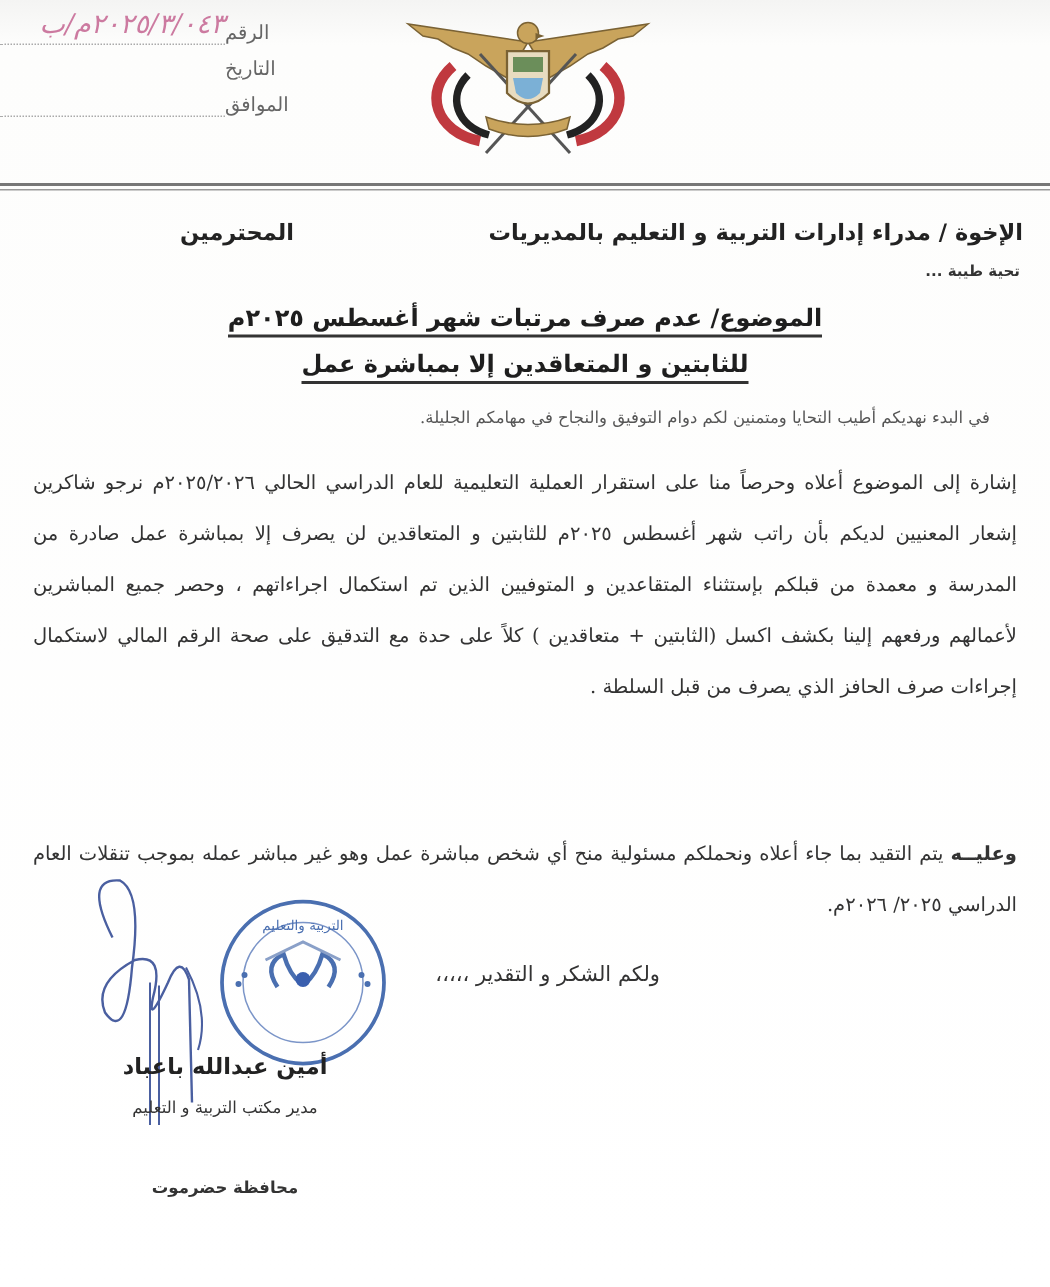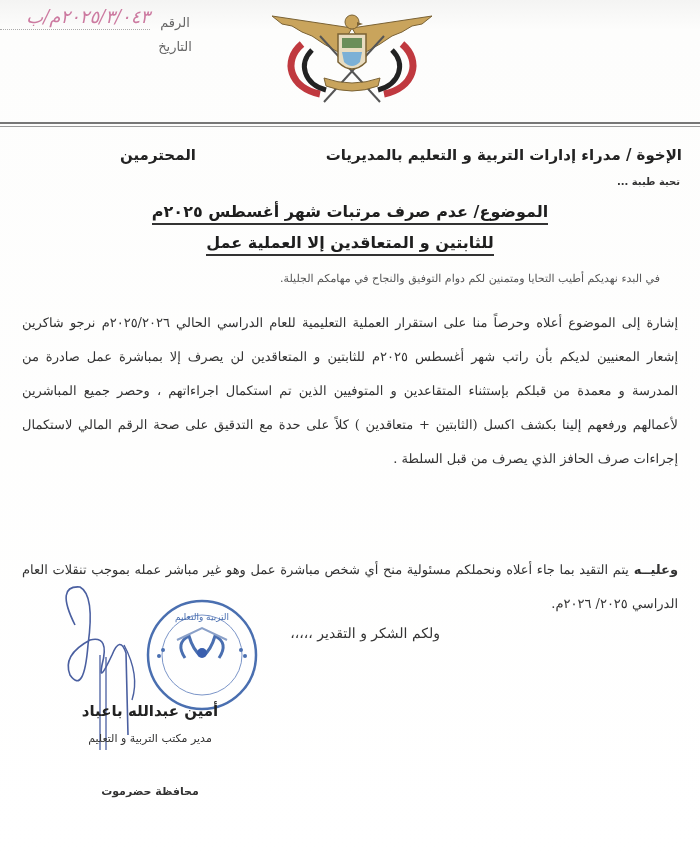--- a/index.html
+++ b/index.html
@@ -11,21 +11,21 @@
   .hdr-right{position:absolute;right:8px;top:0;width:220px;text-align:center;direction:rtl;}
   .republic{font-size:11px;color:#777;margin-top:-6px;letter-spacing:1px;}
   .ministry{font-family:"DejaVu Serif",serif;font-size:30px;font-weight:bold;color:#555;margin-top:4px;
             text-shadow:0 0 1px #999;letter-spacing:1px;}
   .office{font-size:19px;font-weight:bold;color:#2d2d2d;margin-top:6px;}
 
   .emblem{position:absolute;left:262px;top:6px;width:180px;height:100px;}
 
   .hdr-left{position:absolute;left:0;top:6px;width:200px;direction:rtl;}
   .meta-row{position:relative;height:24px;display:flex;align-items:flex-end;}
-  .meta-label{font-size:13px;color:#666;width:50px;text-align:center;}
+  .meta-label{font-size:13px;color:#666;width:50px;text-align:left;}
   .meta-line{flex:1;border-bottom:1px dotted #aaa;height:18px;position:relative;}
   .meta-val{position:absolute;left:16px;right:0;bottom:2px;font-size:18px;text-align:right;direction:ltr;
             font-family:"DejaVu Serif",serif;font-style:italic;}
   .val-pink{color:#cc7aa0;}
   .val-dark{color:#444;}
 
   .rule{position:absolute;left:0;top:122px;width:700px;height:2px;background:#777;}
   .rule2{position:absolute;left:0;top:126px;width:700px;height:1px;background:#9a9a9a;}
 
   
@@ -36,21 +36,21 @@
   .subject div{display:inline-block;font-size:16px;font-weight:bold;color:#1e1e1e;border-bottom:2px solid #333;
                padding-bottom:2px;margin-bottom:8px;}
   .salute{position:absolute;left:150px;right:40px;top:272px;font-size:11px;color:#555;text-align:right;direction:rtl;
           font-family:"DejaVu Serif",serif;}
 
   .para{position:absolute;right:22px;left:22px;direction:rtl;text-align:justify;text-align-last:right;
         font-size:13px;line-height:34px;color:#333;font-family:"DejaVu Serif",serif;}
   .p1{top:306px;text-indent:0;}
   .p2{top:553px;}
   .p2 .lead{font-family:"DejaVu Sans",sans-serif;font-weight:bold;}
-  .thanks{position:absolute;right:260px;top:625px;font-size:14px;color:#333;direction:rtl;font-family:"DejaVu Serif",serif;}
+  .thanks{position:absolute;right:260px;top:641px;font-size:14px;color:#333;direction:rtl;font-family:"DejaVu Serif",serif;}
 
   
   .sig{position:absolute;left:40px;top:585px;width:130px;height:170px;}
   .stamp{position:absolute;left:145px;top:598px;width:115px;height:115px;}
   .signer{position:absolute;left:60px;top:702px;width:180px;text-align:center;direction:rtl;}
   .signer-name{font-size:15px;font-weight:bold;color:#222;}
   .signer-title{font-size:11px;font-weight:normal;color:#333;margin-top:12px;}
   .signer-gov{font-size:11px;font-weight:bold;color:#333;margin-top:40px;}
 </style>
 </head>
@@ -85,34 +85,40 @@
   <div class="hdr-left">
     <div class="meta-row">
       <span class="meta-label">الرقم</span>
       <span class="meta-line">
           <span class="meta-val val-pink">٢٠٢٥/٣/٠٤٣م/ب</span>
         </span>
     </div>
     <div class="meta-row">
       <span class="meta-label">التاريخ</span>
     </div>
+    <div class="meta-row">
+      <span class="meta-label">الموافق</span>
+      <span class="meta-line">
+          <span class="meta-val val-dark"></span>
+        </span>
+    </div>
   </div>
 
   <div class="rule"></div>
   <div class="rule2"></div>
 
   <div class="addr">
     <span>الإخوة / مدراء إدارات التربية و التعليم بالمديريات</span>
     <span>المحترمين</span>
   </div>
   <div class="greet">تحية طيبة ...</div>
 
   <div class="subject">
     <div>الموضوع/ عدم صرف مرتبات شهر أغسطس ٢٠٢٥م</div><br>
-    <div>للثابتين و المتعاقدين إلا العملية عمل</div>
+    <div>للثابتين و المتعاقدين إلا بمباشرة عمل</div>
   </div>
 
   <div class="salute">في البدء نهديكم أطيب التحايا ومتمنين لكم دوام التوفيق والنجاح في مهامكم الجليلة.</div>
 
   <div class="para p1">إشارة إلى الموضوع أعلاه وحرصاً منا على استقرار العملية التعليمية للعام الدراسي الحالي ٢٠٢٥/٢٠٢٦م نرجو شاكرين إشعار المعنيين لديكم بأن راتب شهر أغسطس ٢٠٢٥م للثابتين و المتعاقدين لن يصرف إلا بمباشرة عمل صادرة من المدرسة و معمدة من قبلكم بإستثناء المتقاعدين و المتوفيين الذين تم استكمال اجراءاتهم ، وحصر جميع المباشرين لأعمالهم ورفعهم إلينا بكشف اكسل (الثابتين + متعاقدين ) كلاً على حدة مع التدقيق على صحة الرقم المالي لاستكمال إجراءات صرف الحافز الذي يصرف من قبل السلطة .</div>
 
   <div class="para p2"><span class="lead">وعليــه</span><span> يتم التقيد بما جاء أعلاه ونحملكم مسئولية منح أي شخص مباشرة عمل وهو غير مباشر عمله بموجب تنقلات العام الدراسي ٢٠٢٥/ ٢٠٢٦م.</span></div>
 
   <div class="thanks">ولكم الشكر و التقدير ،،،،،</div>
 

